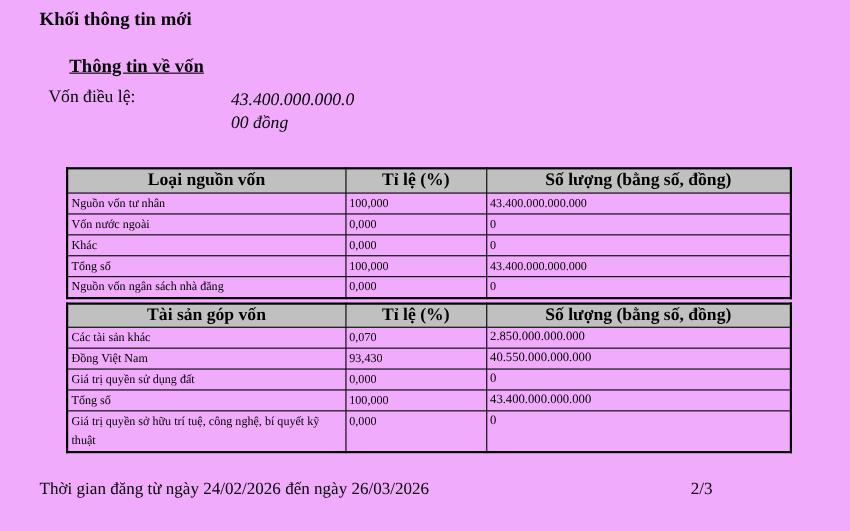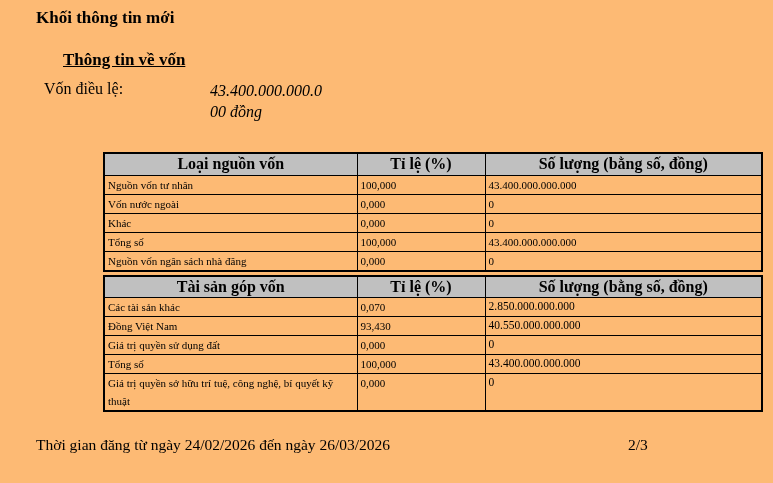--- a/index.html
+++ b/index.html
@@ -1,21 +1,21 @@
 <!DOCTYPE html>
 <html><head>
 <meta charset="utf-8">
 <style>
   * { margin: 0; padding: 0; box-sizing: border-box; }
   html, body { background: #ffffff; }
   .doc {
     position: relative;
     width: 773px;
     height: 483px;
-    background: #fdba74;
+    background: #f0abfc;
     color: #000000;
     font-family: "Liberation Serif", serif;
     overflow: hidden;
   }
   .main-title {
     position: absolute;
     left: 36px; top: 8px;
     font-size: 17px;
     font-weight: bold;
   }
@@ -42,21 +42,20 @@
   }
   .tables-wrap {
     position: absolute;
     left: 60px; top: 152px;
     width: 660px;
   }
   table.cap-table {
     border-collapse: collapse;
     width: 658px;
     table-layout: fixed;
-    margin-left: 43px;
   }
   table.cap-table + table.cap-table { margin-top: 3px; }
   table.cap-table, table.cap-table th, table.cap-table td {
     border: 1px solid #000000;
   }
   table.cap-table { border-width: 2px; }
   col.c1 { width: 253px; }
   col.c2 { width: 128px; }
   col.c3 { width: 277px; }
   table.cap-table th {

